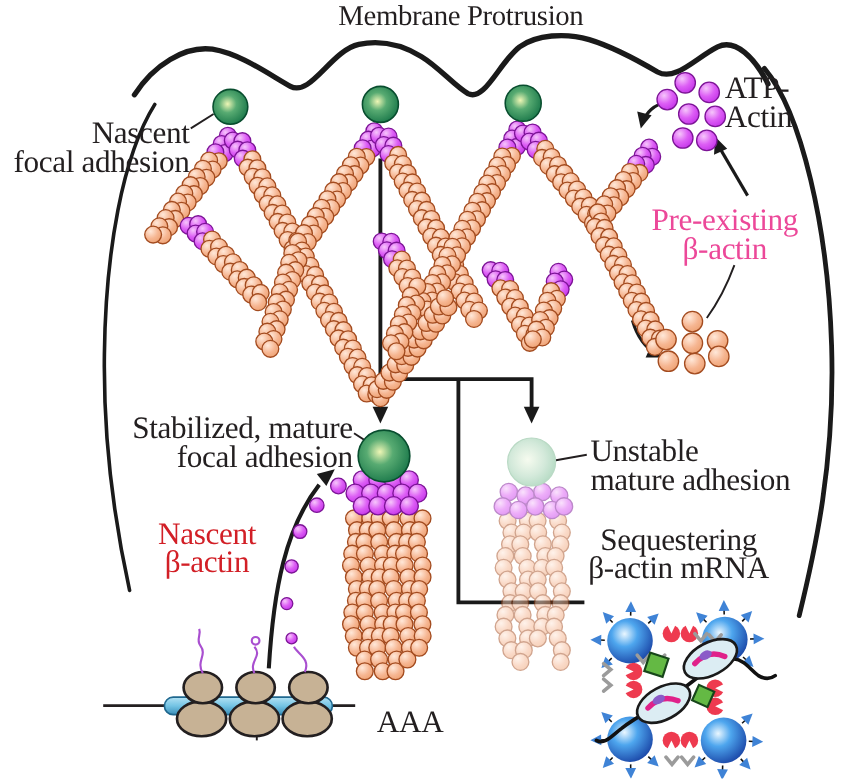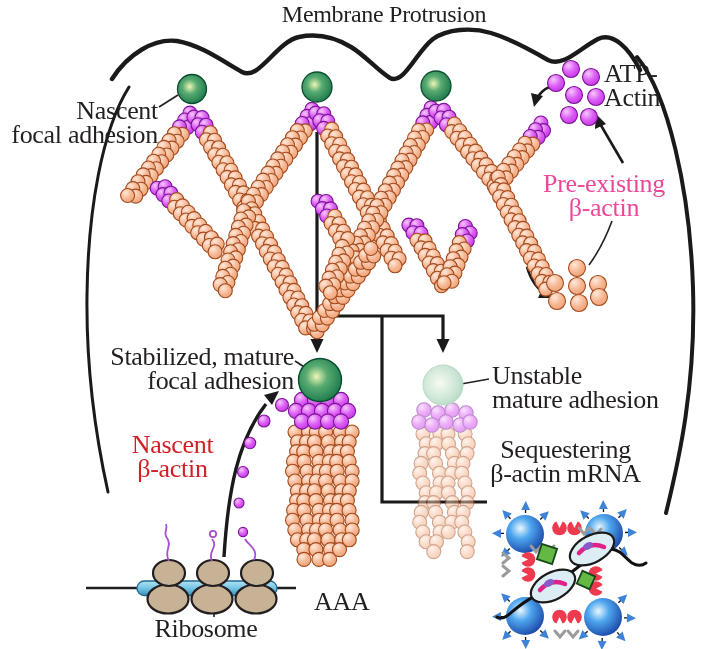--- a/index.html
+++ b/index.html
@@ -776,14 +776,13 @@
 β-actin</div>
 <div class="lbl rgt" style="left:60px;top:345px;width:234px;">Stabilized, mature
 focal adhesion</div>
 <div class="lbl" style="left:492px;top:364px;">Unstable
 mature adhesion</div>
 <div class="lbl ctr red" style="left: 110px; top: 433px; width: 125px; color: rgb(210, 31, 38);">Nascent
 β-actin</div>
 <div class="lbl ctr" style="left:483px;top:438px;width:165px;">Sequestering
 β-actin mRNA</div>
 <div class="lbl" style="left:294px;top:590px;margin-left:20px;">AAA</div>
-<div class="lbl ctr" style="left:145px;top:617px;width:122px;">Ribosome</div>
 </div>
 
 </body></html>

